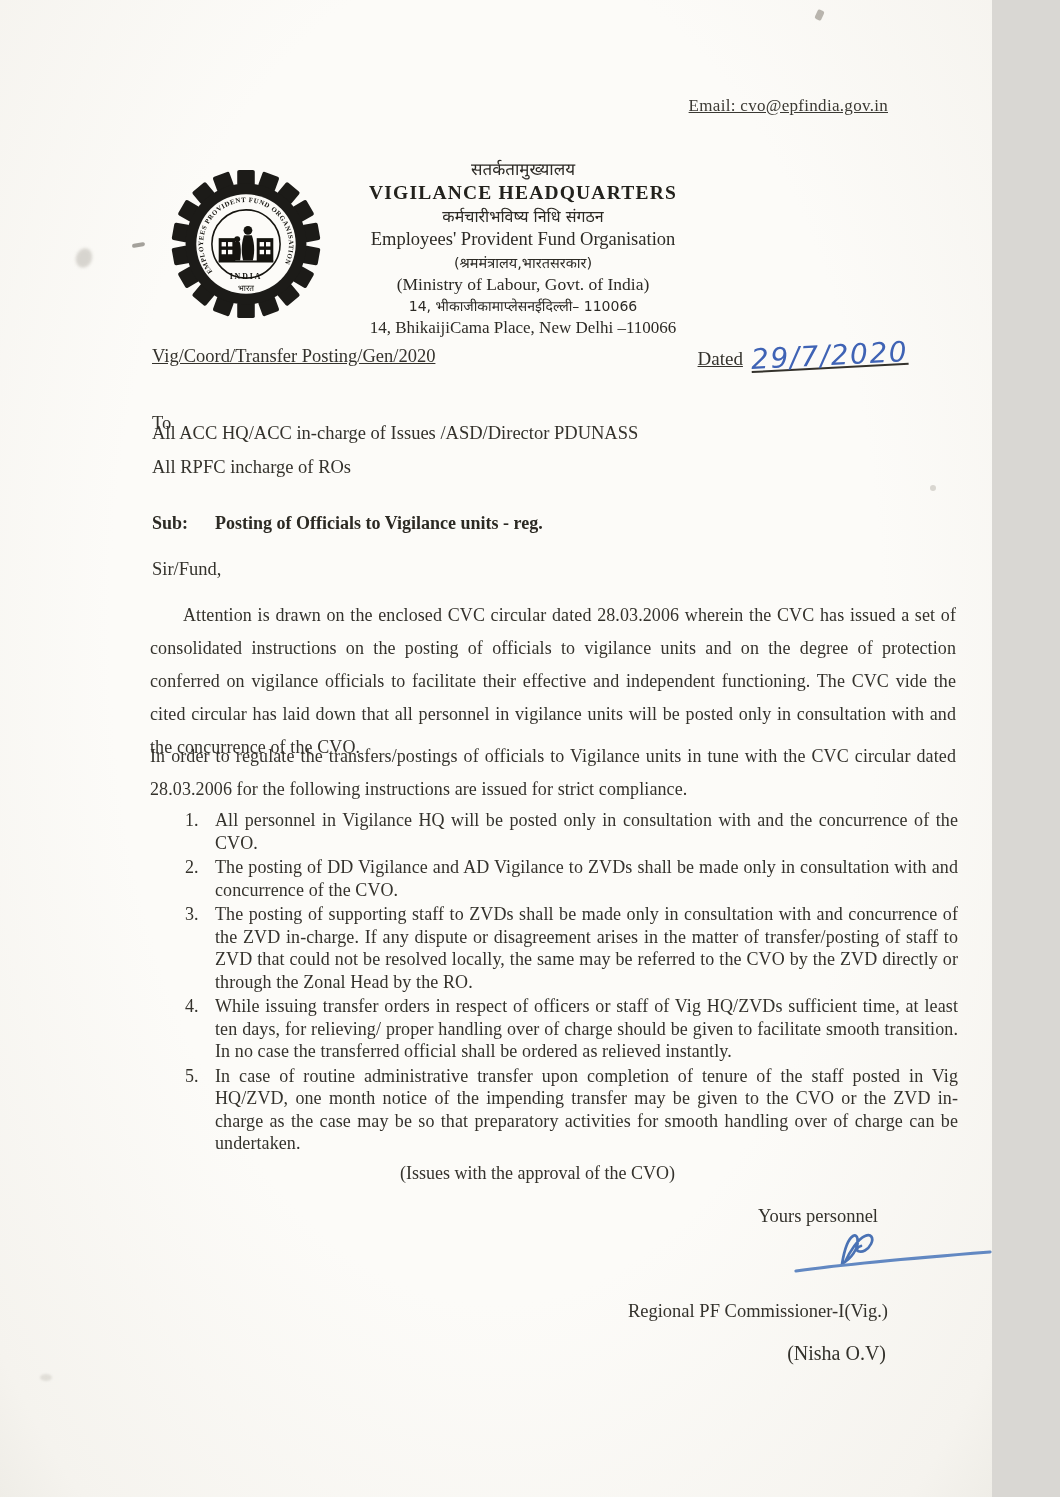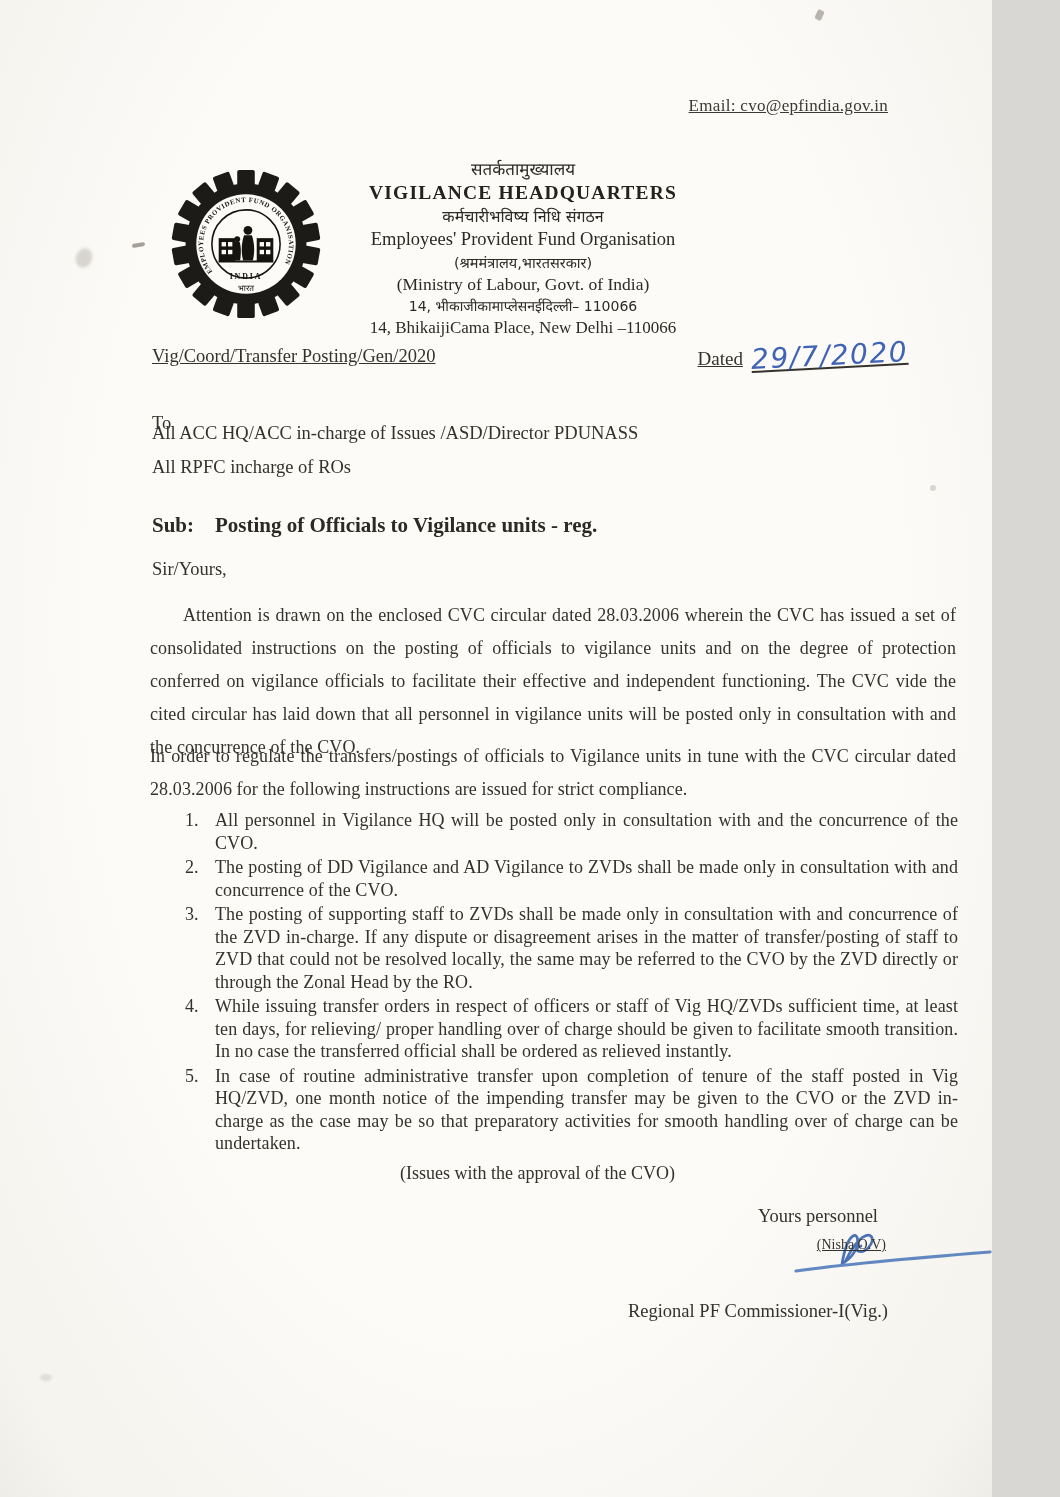--- a/index.html
+++ b/index.html
@@ -26,34 +26,34 @@
   .dated{display:flex;align-items:baseline;gap:8px;}
   .dated-label{font-size:19px;}
   .dated-value{
     font-family:"DejaVu Sans",sans-serif;font-style:italic;font-weight:500;
     font-size:28px;color:#3f63b5;letter-spacing:1.5px;
     transform:rotate(-3deg);display:inline-block;margin-top:-7px;
   }
   .to-line{top:413px;left:152px;font-size:18.5px;}
   .addr1{top:423px;left:152px;font-size:18.5px;}
   .addr2{top:457px;left:152px;font-size:18.5px;}
-  .subject-row{top:513px;left:152px;font-size:21px;font-weight:bold;color:#2c2a24;display:flex;align-items:flex-end;}
+  .subject-row{top:513px;left:152px;font-size:18px;font-weight:bold;color:#2c2a24;display:flex;align-items:flex-end;}
   .subject-label{width:63px;flex:none;}
   .salutation{top:559px;left:152px;font-size:18.5px;}
   .para{left:150px;width:806px;font-size:18px;line-height:33px;text-align:justify;letter-spacing:.1px;}
   .p1{top:599px;text-indent:33px;}
   .p2{top:740px;}
   .inst-list{top:809px;left:152px;width:806px;font-size:18px;line-height:22.5px;}
   .inst-item{display:flex;padding-left:33px;margin-bottom:2px;}
   .inst-num{width:30px;flex:none;}
   .inst-text{flex:1;text-align:justify;letter-spacing:.1px;}
   .approval-note{top:1163px;left:400px;font-size:18px;}
   .valediction{top:1206px;right:114px;font-size:18.5px;}
   .signature{top:1224px;left:790px;width:205px;height:55px;}
-  .signatory-name{top:1237px;right:106px;font-size:14px;text-decoration:underline;}
+  .signatory-name{top:1342px;right:106px;font-size:20px;}
   .signatory-title{top:1301px;right:104px;font-size:18.5px;}
   .smudge{border-radius:50%;pointer-events:none;}
   .sm1{top:248px;left:76px;width:16px;height:20px;background:#b6b2aa;opacity:.5;filter:blur(1.5px);transform:rotate(20deg);}
   .sm2{top:243px;left:132px;width:13px;height:4px;background:#87837c;opacity:.75;border-radius:2px;transform:rotate(-10deg);}
   .sm3{top:10px;left:816px;width:7px;height:10px;background:#8d897f;opacity:.6;border-radius:2px;transform:rotate(25deg);}
   .sm4{top:1374px;left:40px;width:12px;height:7px;background:#c2beb5;opacity:.4;filter:blur(1px);}
   .sm5{top:485px;left:930px;width:6px;height:6px;background:#b9b5ac;opacity:.5;filter:blur(.5px);}
 </style>
 </head>
 <body>
@@ -144,21 +144,21 @@
 
   <div class="abs to-line">To</div>
   <div class="abs addr1">All ACC HQ/ACC in-charge of Issues /ASD/Director PDUNASS</div>
   <div class="abs addr2">All RPFC incharge of ROs</div>
 
   <div class="abs subject-row">
     <span class="subject-label">Sub:</span>
     <span>Posting of Officials to Vigilance units - reg.</span>
   </div>
 
-  <div class="abs salutation">Sir/Yours,</div>
+  <div class="abs salutation">Sir/Fund,</div>
 
   <div class="abs para p1">Attention is drawn on the enclosed CVC circular dated 28.03.2006 wherein the CVC has issued a set of consolidated instructions on the posting of officials to vigilance units and on the degree of protection conferred on vigilance officials to facilitate their effective and independent functioning. The CVC vide the cited circular has laid down that all personnel in vigilance units will be posted only in consultation with and the concurrence of the CVO.</div>
   <div class="abs para p2">In order to regulate the transfers/postings of officials to Vigilance units in tune with the CVC circular dated 28.03.2006 for the following instructions are issued for strict compliance.</div>
 
   <div class="abs inst-list">
     <div class="inst-item">
       <span class="inst-num">1.</span>
       <span class="inst-text">All personnel in Vigilance HQ will be posted only in consultation with and the concurrence of the CVO.</span>
     </div>
     <div class="inst-item">

